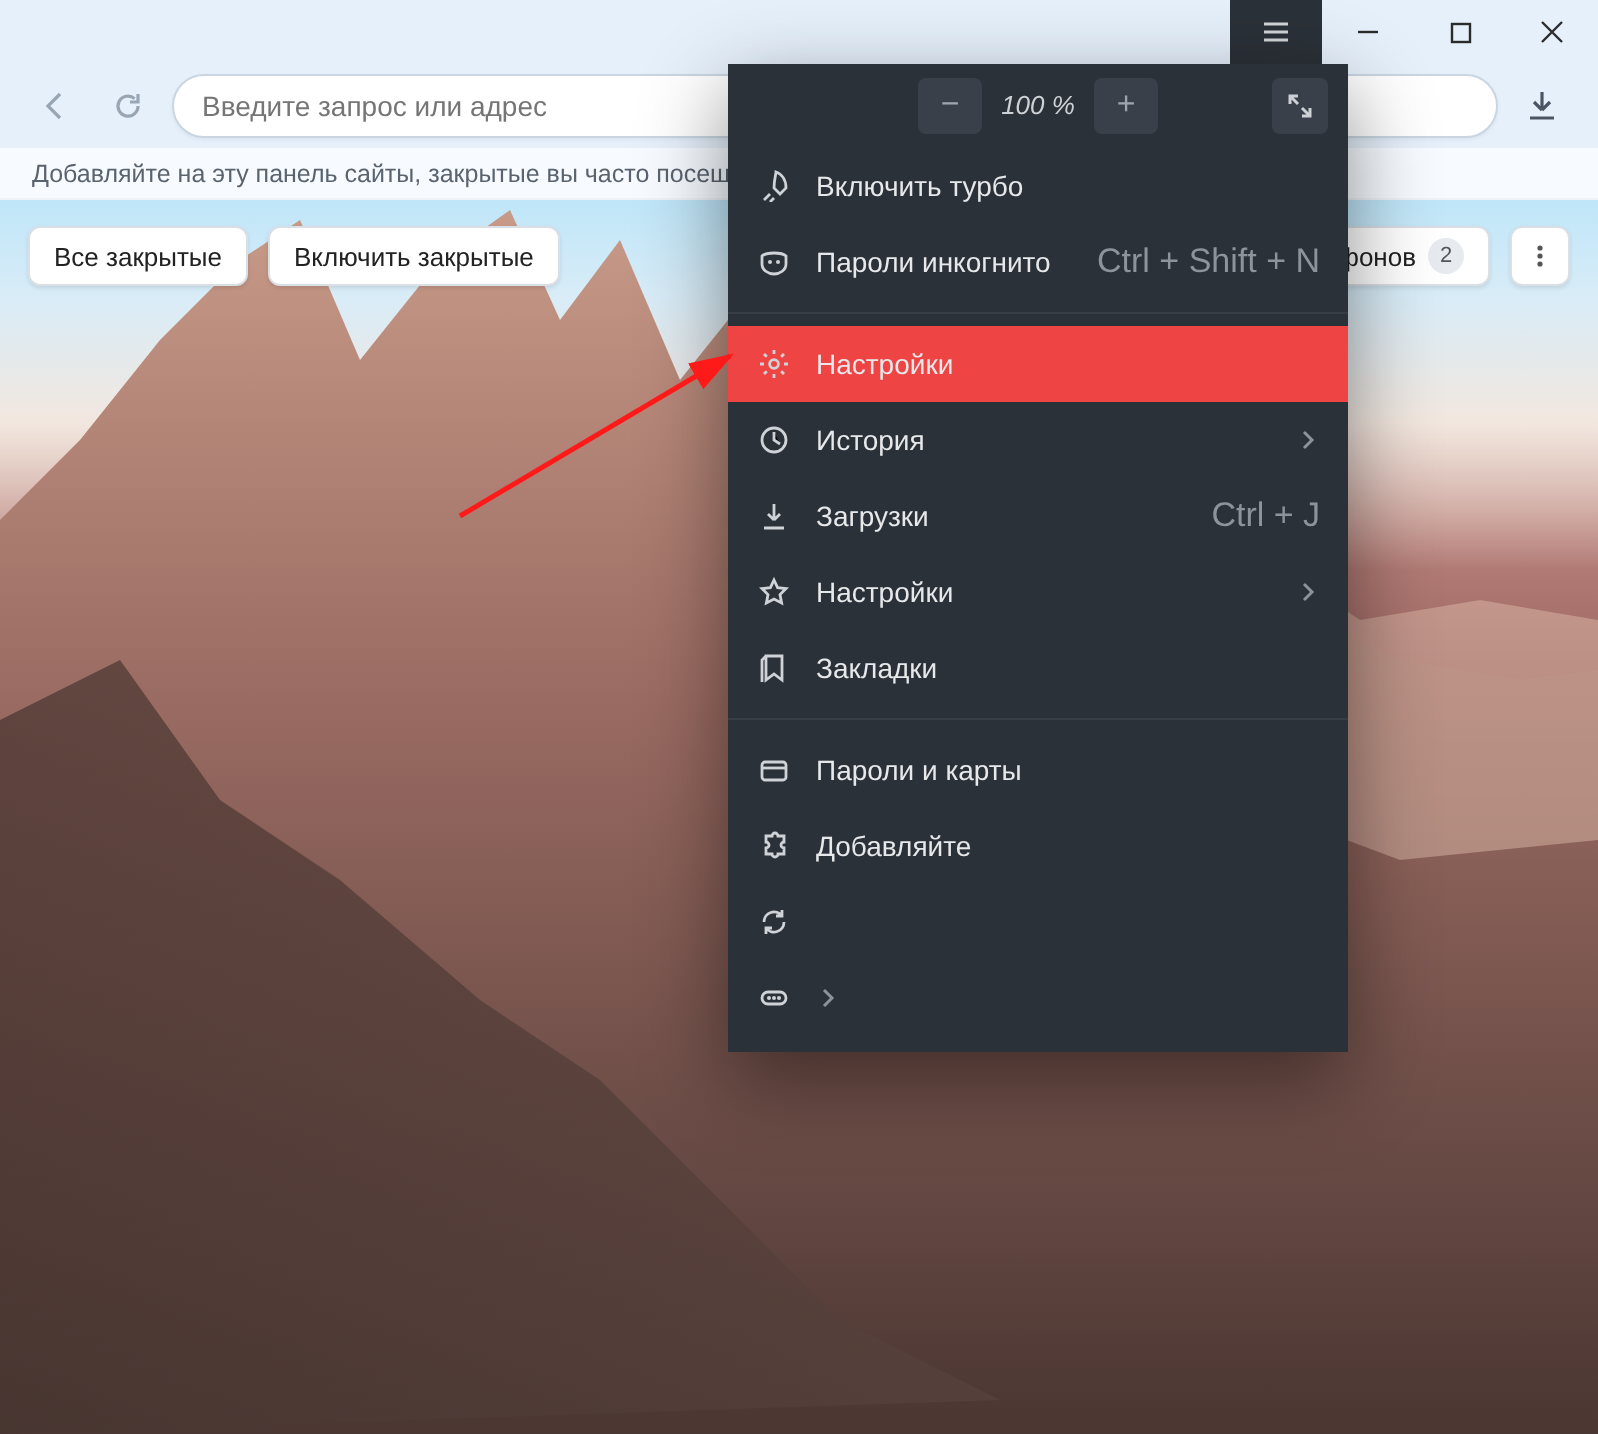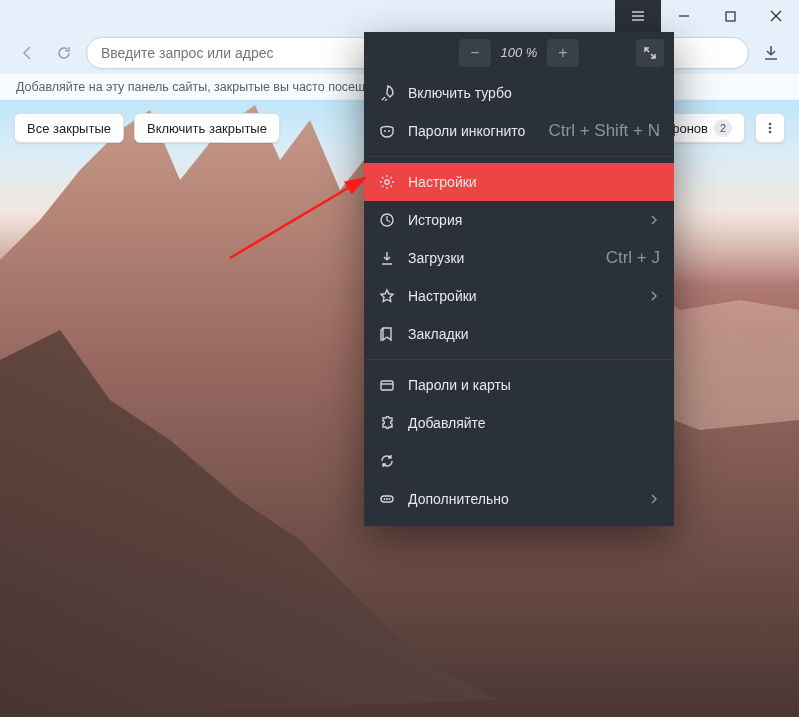--- a/index.html
+++ b/index.html
@@ -265,21 +265,20 @@
       </div>
       <div class="menu-item">
         <span class="mi-icon">
           <svg width="16" height="16" viewBox="0 0 16 16">
             <rect x="2" y="5" width="12" height="6" rx="3" fill="none" stroke="currentColor" stroke-width="1.4"></rect>
             <circle cx="5.5" cy="8" r="1" fill="currentColor"></circle>
             <circle cx="8" cy="8" r="1" fill="currentColor"></circle>
             <circle cx="10.5" cy="8" r="1" fill="currentColor"></circle>
           </svg>
         </span>
-        <span class="mi-label">Дополнительно</span>
         <span class="mi-chevron">
           <svg width="8" height="12" viewBox="0 0 8 12">
             <path fill="none" stroke="currentColor" stroke-width="1.5" d="M2 2l4 4-4 4"></path>
           </svg>
         </span>
       </div>
     </div>
 </div>
 
 <svg class="arrow" style="left:220px; top:168px;" width="160" height="100" viewBox="0 0 160 100">

